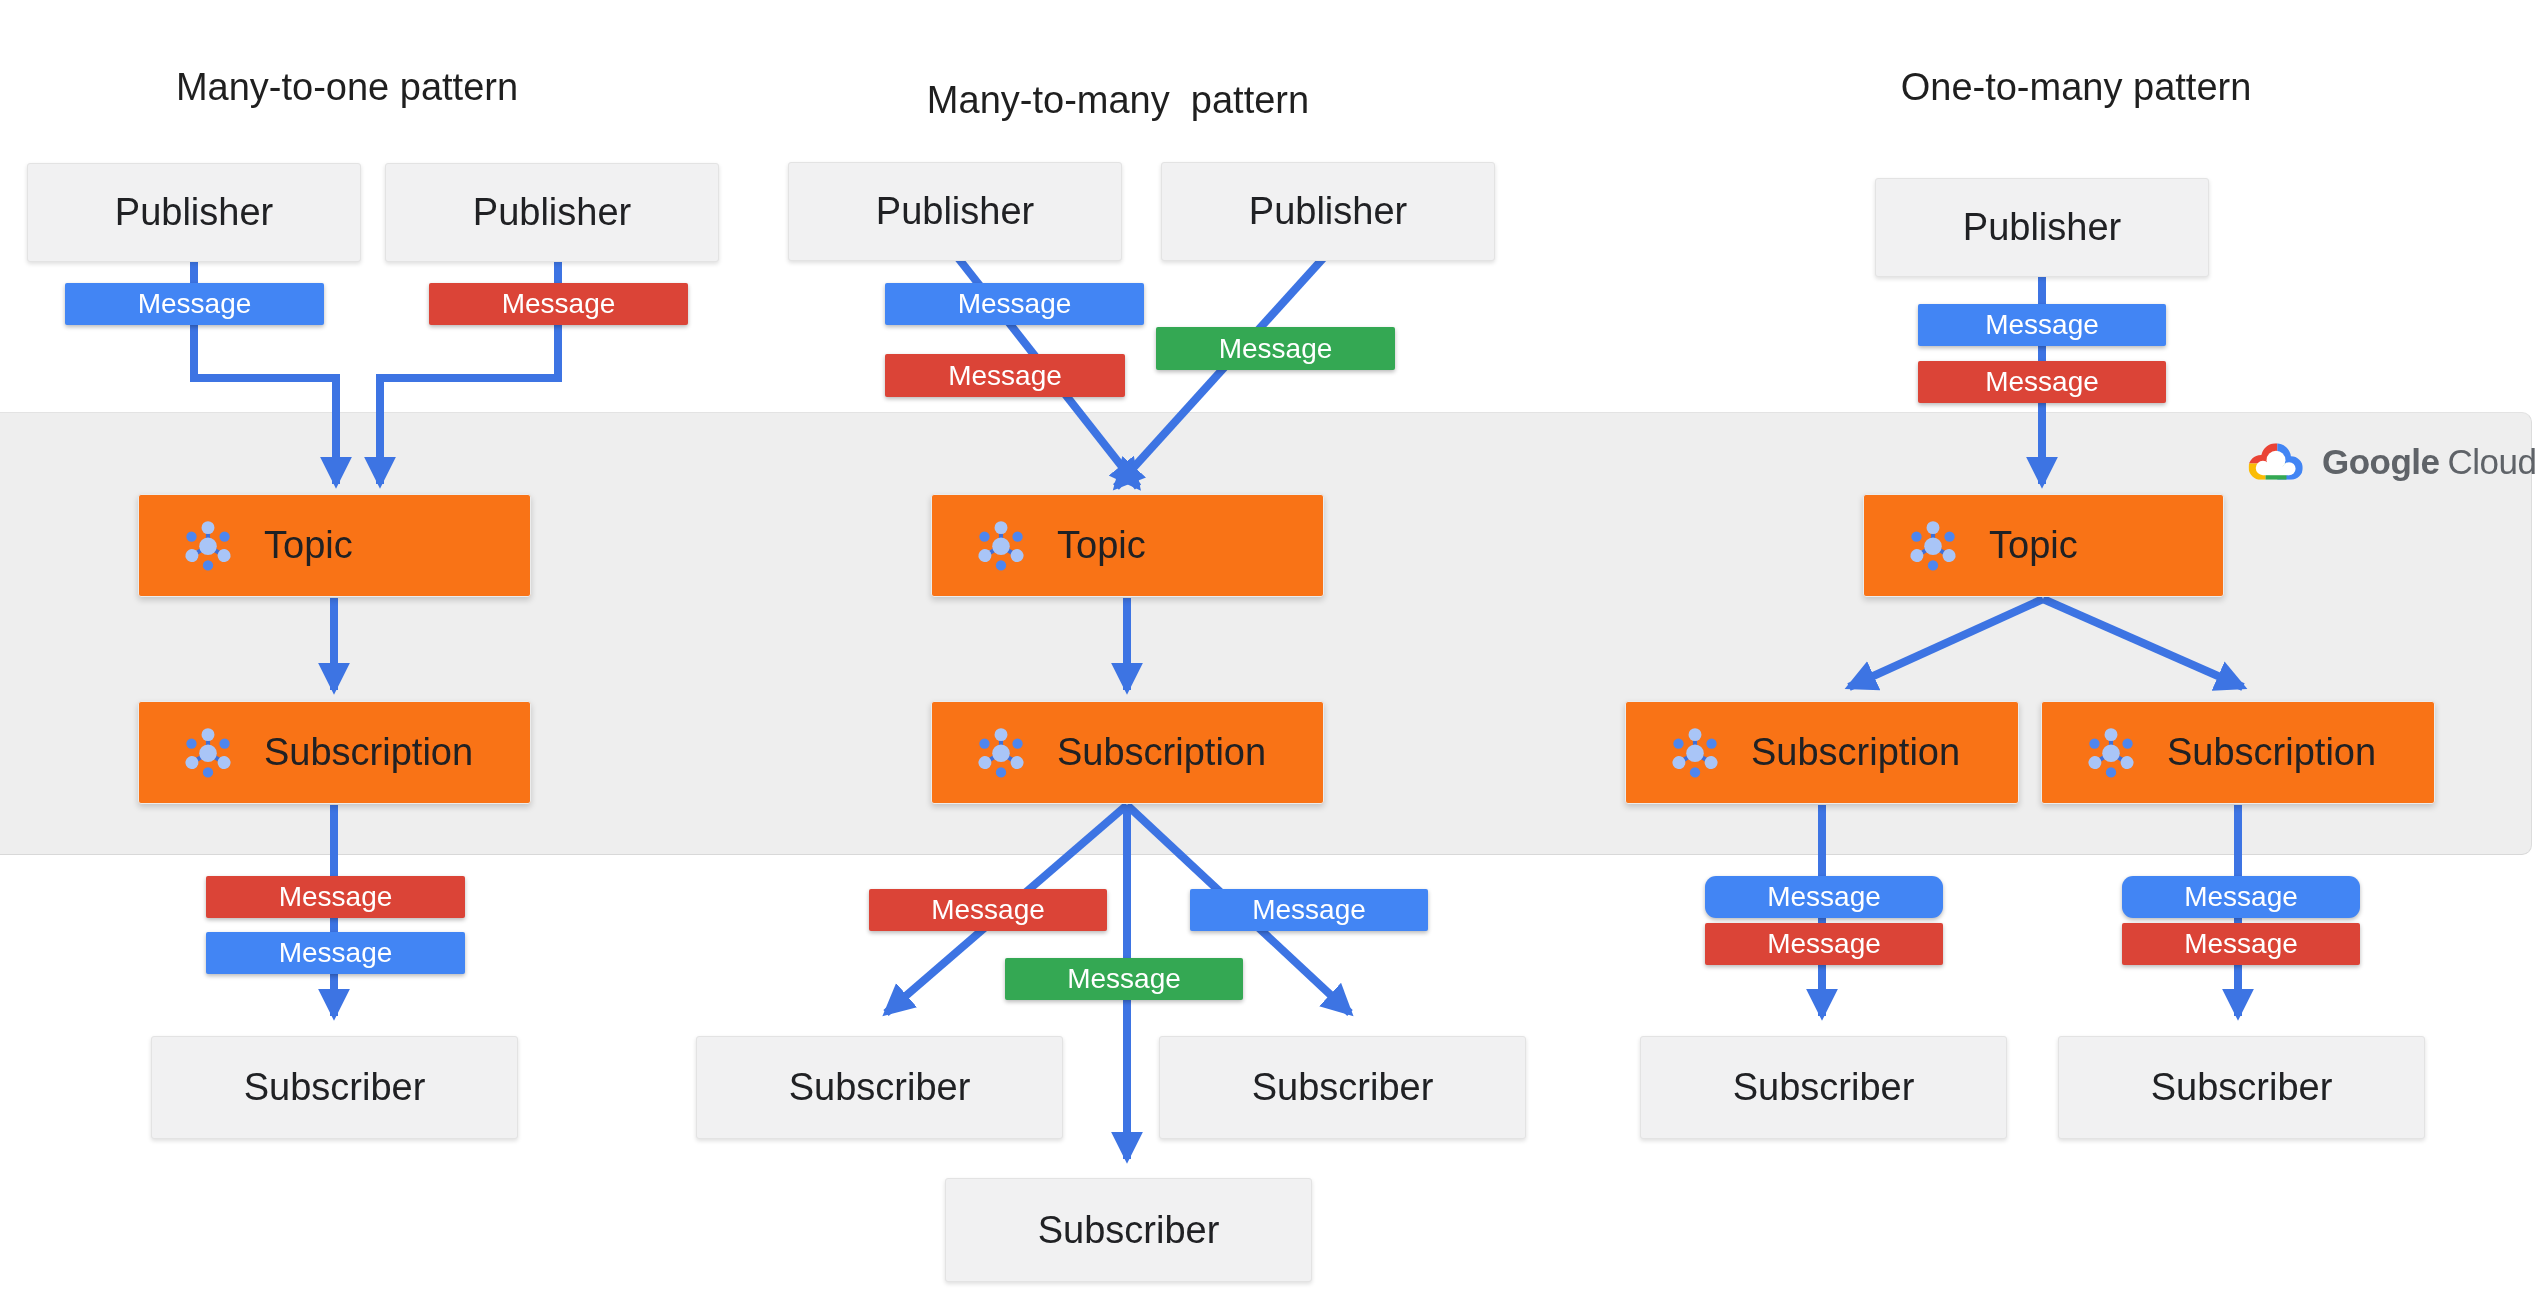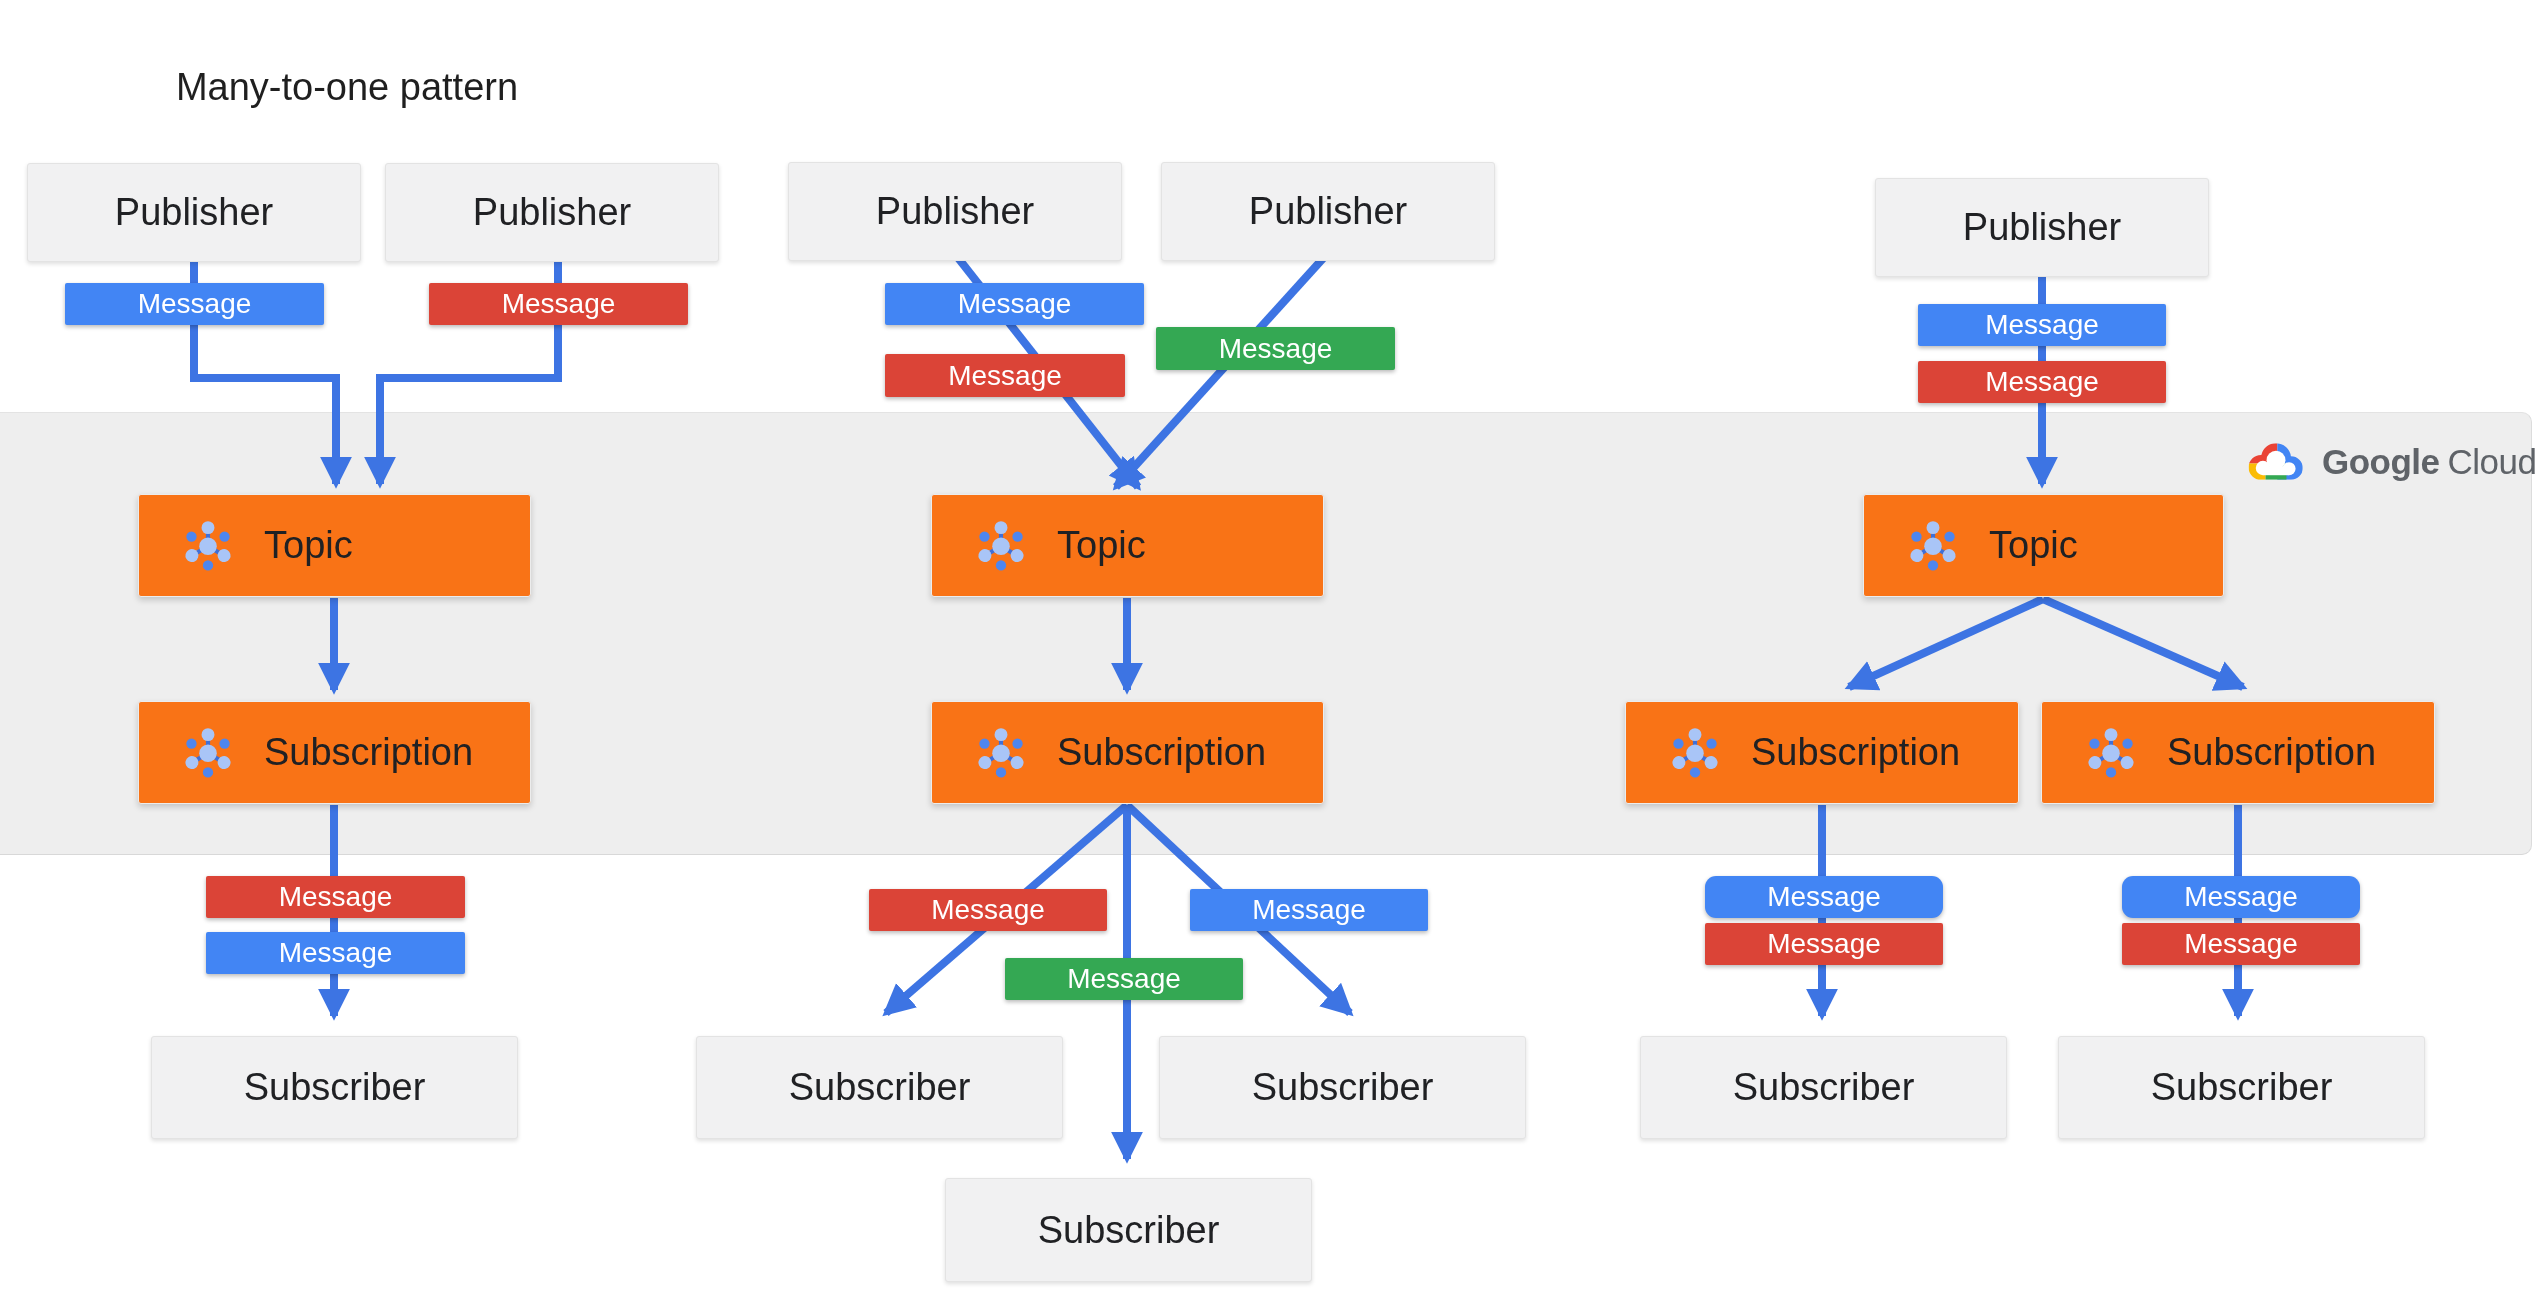--- a/index.html
+++ b/index.html
@@ -69,20 +69,22 @@
 
       <path d="M2042 269 L2042 484" marker-end="url(#arrow)"></path>
       <path d="M2043 599 L1849 687" marker-end="url(#arrow)"></path>
       <path d="M2043 599 L2243 687" marker-end="url(#arrow)"></path>
       <path d="M1822 805 L1822 1016" marker-end="url(#arrow)"></path>
       <path d="M2238 805 L2238 1016" marker-end="url(#arrow)"></path>
     </g>
   </svg>
 
   <div class="ptitle" style="left:347px;top:66px;">Many-to-one pattern</div>
+  <div class="ptitle" style="left:1118px;top:79px;">Many-to-many  pattern</div>
+  <div class="ptitle" style="left:2076px;top:66px;">One-to-many pattern</div>
 
   <div class="node" style="left:27px;top:155px;width:334px;height:99px;">
     <span>Publisher</span>
   </div>
   <div class="node" style="left:385px;top:155px;width:334px;height:99px;">
     <span>Publisher</span>
   </div>
 
   <div class="badge blue" style="left:65px;top:283px;width:259px;height:42px;">
     <span>Message</span>

